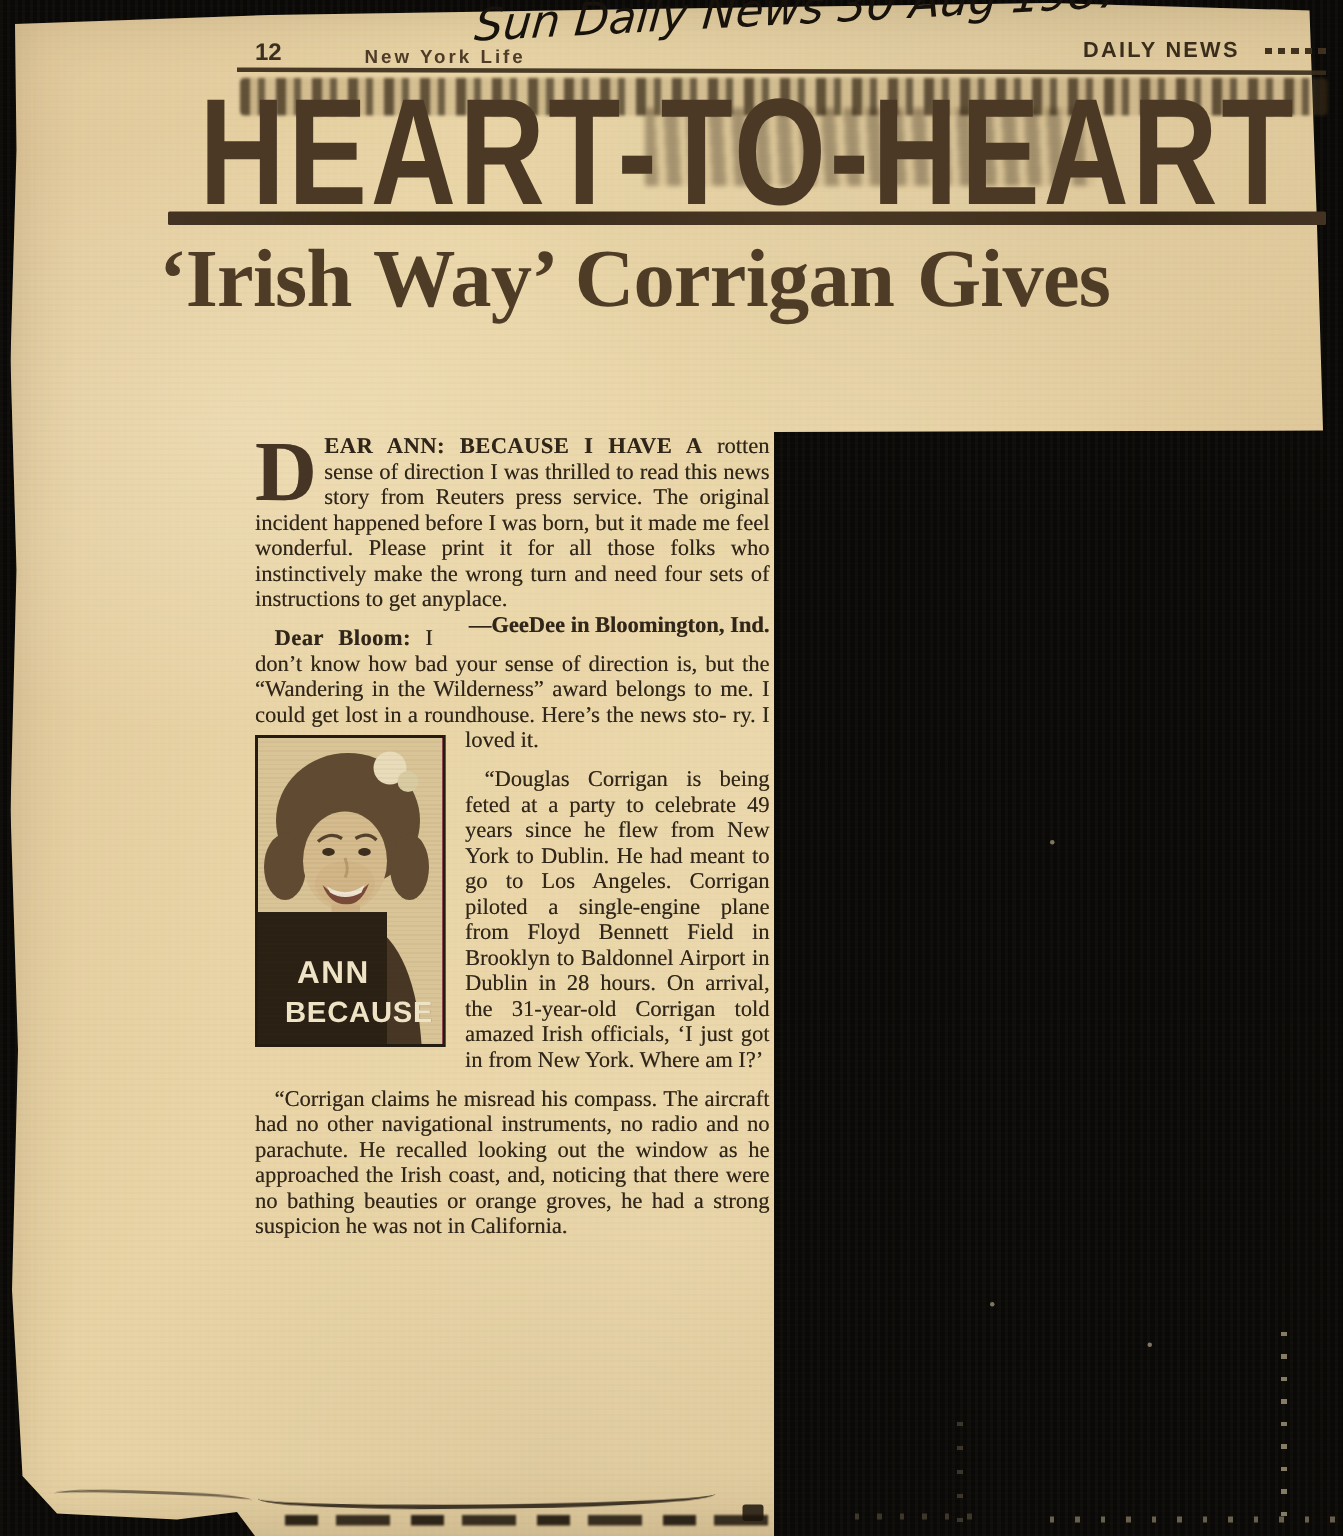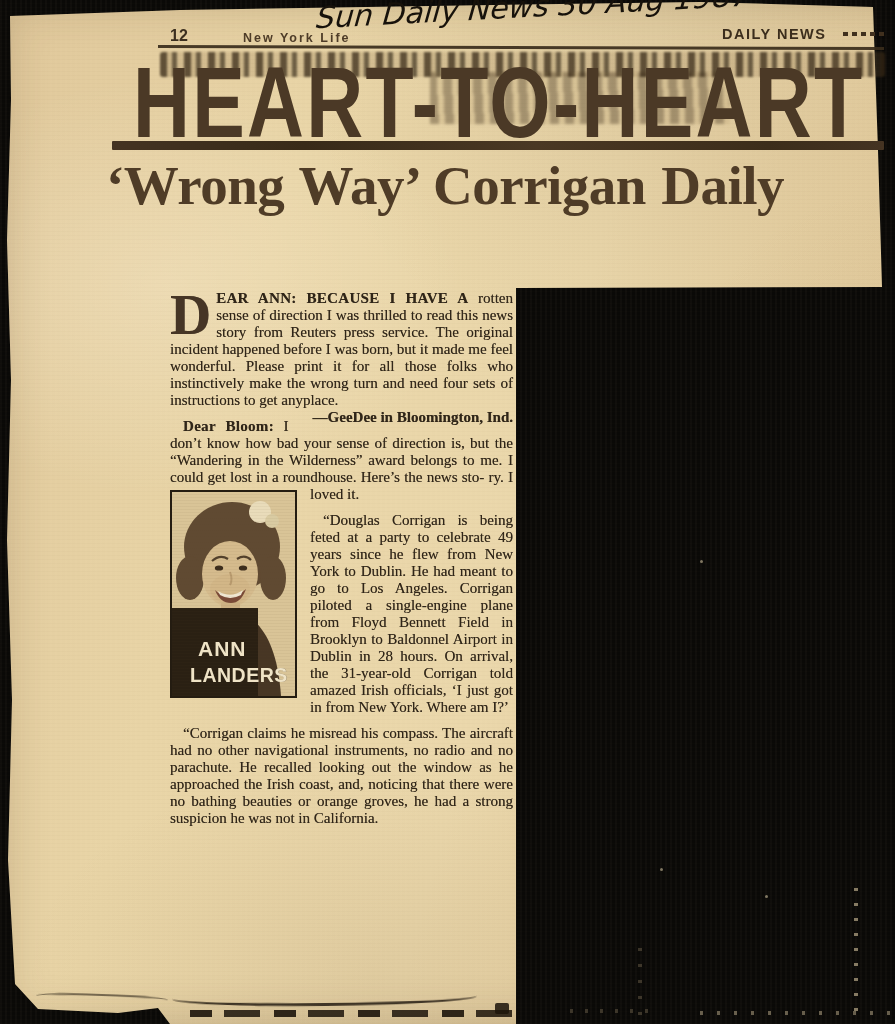--- a/index.html
+++ b/index.html
@@ -118,21 +118,21 @@
   <div class="abs publication-name">DAILY NEWS</div>
   <div class="abs header-dashes"></div>
   <div class="abs header-rule"></div>
 
   <div class="abs masthead-smudge1"></div>
   <div class="abs masthead-smudge2"></div>
   <div class="abs masthead-title">HEART-TO-HEART</div>
   <div class="abs masthead-rule"></div>
 
   <div class="abs headline">
-    <span class="headline-line first">‘Wrong Way’ Corrigan Daily</span>
+    <span class="headline-line first">‘Irish Way’ Corrigan Gives</span>
   </div>
 
   <div class="abs article-column">
 
     <p class="body-p">
       <span class="drop-cap">D</span>
       <span class="lead-bold">EAR ANN: BECAUSE I HAVE A</span>
       <span>rotten sense of direction I was thrilled to read this news story from Reuters press service. The original incident happened before I was born, but it made me feel wonderful. Please print it for all those folks who instinctively make the wrong turn and need four sets of instructions to get anyplace.</span>
       <span class="signoff">—GeeDee in Bloomington, Ind.</span>
     </p>
@@ -157,21 +157,21 @@
           <path d="M43,98 q15,15 31,-1 q-5,14 -15,14 q-11,0 -16,-13 Z" fill="#7a4a38"></path>
           <path d="M46,99 q13,8 25,-1 l-2,5 q-11,6 -21,0 Z" fill="#efe6d2"></path>
           <rect x="49" y="111" width="19" height="14" fill="#cdb184"></rect>
           <path d="M28,204 C33,150 44,124 62,117 C87,126 105,148 109,204 Z" fill="#473624"></path>
           <path d="M62,119 L81,204 L55,204 Z" fill="#e6dabb"></path>
           <rect x="0" y="116" width="86" height="88" fill="#2a2013"></rect>
         </svg>
           <span class="photo-grain"></span>
           <span class="photo-caption">
             <span class="cap1" style="display:block">ANN</span>
-            <span class="cap2" style="display:block">LANDERS</span>
+            <span class="cap2" style="display:block">BECAUSE</span>
           </span>
         </span>
       <span>ry. I loved it.</span>
     </p>
 
     <p class="body-p ind">“Douglas Corrigan is being feted at a party to celebrate 49 years since he flew from New York to Dublin. He had meant to go to Los Angeles. Corrigan piloted a single-engine plane from Floyd Bennett Field in Brooklyn to Baldonnel Airport in Dublin in 28 hours. On arrival, the 31-year-old Corrigan told amazed Irish officials, ‘I just got in from New York. Where am I?’</p>
     <p class="body-p ind">“Corrigan claims he misread his compass. The aircraft had no other navigational instruments, no radio and no parachute. He recalled looking out the window as he approached the Irish coast, and, noticing that there were no bathing beauties or orange groves, he had a strong suspicion he was not in California.</p>
   </div>
 
   <div class="abs pen-stroke"></div>

